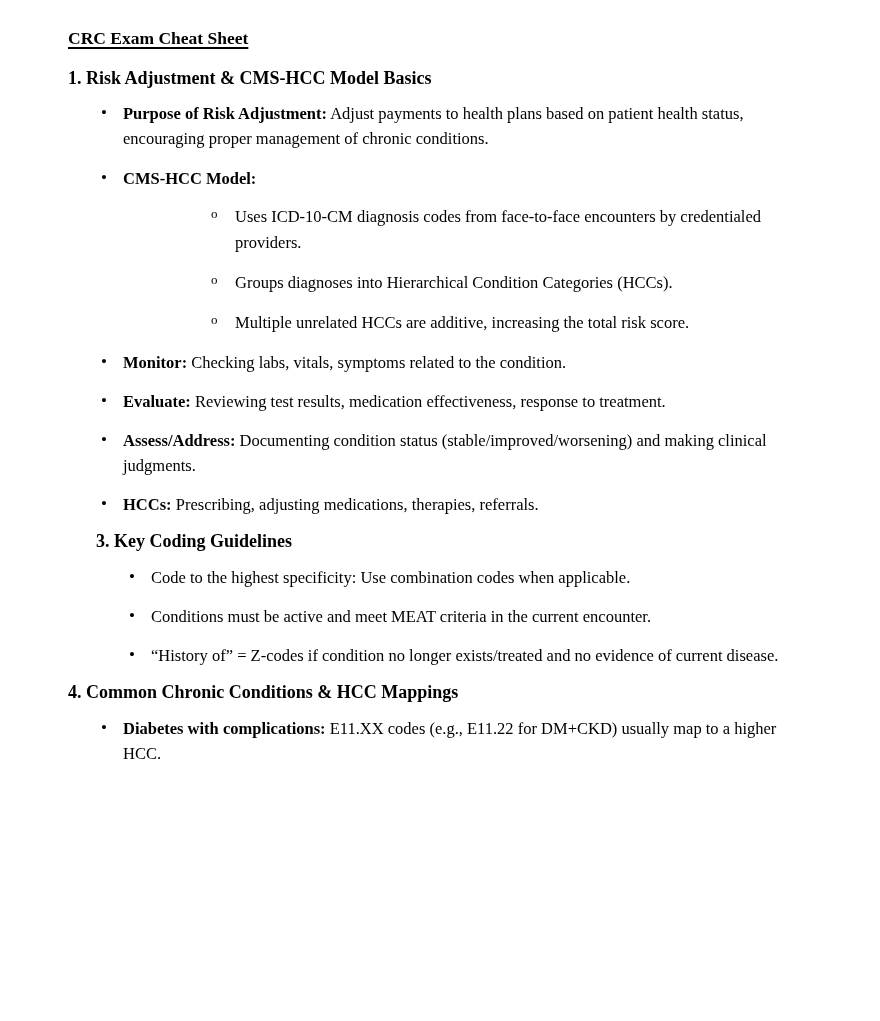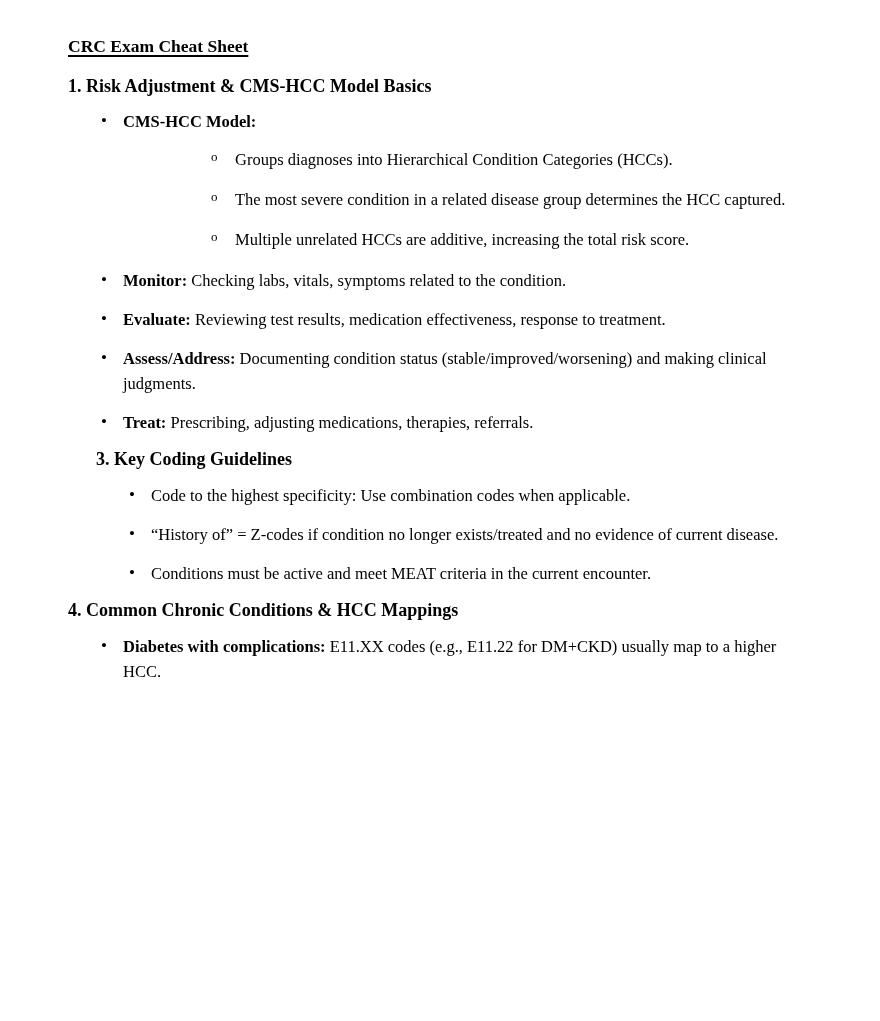--- a/index.html
+++ b/index.html
@@ -18,21 +18,21 @@
   .page {
     position: relative;
     width: 880px;
     height: 1021px;
     padding: 0;
     box-sizing: border-box;
   }
   .content {
     position: absolute;
     left: 68px;
-    top: 38px;
+    top: 30px;
     width: 745px;
   }
 
   
   .doc-title {
     font-size: 17.5px;
     font-weight: bold;
     line-height: 1.0;
     margin: 0 0 20px 0;
     display: block;
@@ -117,45 +117,46 @@
 <body>
 
 <div class="page">
   <div class="content">
 
     <div class="doc-title"><span class="t">CRC Exam Cheat Sheet</span></div>
 
     <div class="section sec1">
       <div class="section-heading">1. Risk Adjustment &amp; CMS-HCC Model Basics</div>
       <ul class="bullets">
+        <li class="bullet"><span class="lead">Purpose of Risk Adjustment:</span><span> Adjust payments to health plans based on patient health status, encouraging proper management of chronic conditions.</span></li>
         <li class="bullet"><span class="lead">CMS-HCC Model:</span><span></span>
           <ul class="subbullets">
+            <li class="subbullet">Uses ICD-10-CM diagnosis codes from face-to-face encounters by credentialed providers.</li>
             <li class="subbullet">Groups diagnoses into Hierarchical Condition Categories (HCCs).</li>
-            <li class="subbullet">The most severe condition in a related disease group determines the HCC captured.</li>
             <li class="subbullet">Multiple unrelated HCCs are additive, increasing the total risk score.</li>
           </ul>
         </li>
       </ul>
     </div>
 
     <div class="section sec2">
       <ul class="bullets">
         <li class="bullet"><span class="lead">Monitor:</span><span> Checking labs, vitals, symptoms related to the condition.</span></li>
         <li class="bullet"><span class="lead">Evaluate:</span><span> Reviewing test results, medication effectiveness, response to treatment.</span></li>
         <li class="bullet"><span class="lead">Assess/Address:</span><span> Documenting condition status (stable/improved/worsening) and making clinical judgments.</span></li>
-        <li class="bullet"><span class="lead">Treat:</span><span> Prescribing, adjusting medications, therapies, referrals.</span></li>
+        <li class="bullet"><span class="lead">HCCs:</span><span> Prescribing, adjusting medications, therapies, referrals.</span></li>
       </ul>
     </div>
 
     <div class="section sec3">
       <div class="section-heading">3. Key Coding Guidelines</div>
       <ul class="bullets">
         <li class="bullet"><span>Code to the highest specificity: Use combination codes when applicable.</span></li>
+        <li class="bullet"><span>Conditions must be active and meet MEAT criteria in the current encounter.</span></li>
         <li class="bullet"><span>“History of” = Z-codes if condition no longer exists/treated and no evidence of current disease.</span></li>
-        <li class="bullet"><span>Conditions must be active and meet MEAT criteria in the current encounter.</span></li>
       </ul>
     </div>
 
     <div class="section sec4">
       <div class="section-heading">4. Common Chronic Conditions &amp; HCC Mappings</div>
       <ul class="bullets">
         <li class="bullet"><span class="lead">Diabetes with complications:</span><span> E11.XX codes (e.g., E11.22 for DM+CKD) usually map to a higher HCC.</span></li>
       </ul>
     </div>
 

